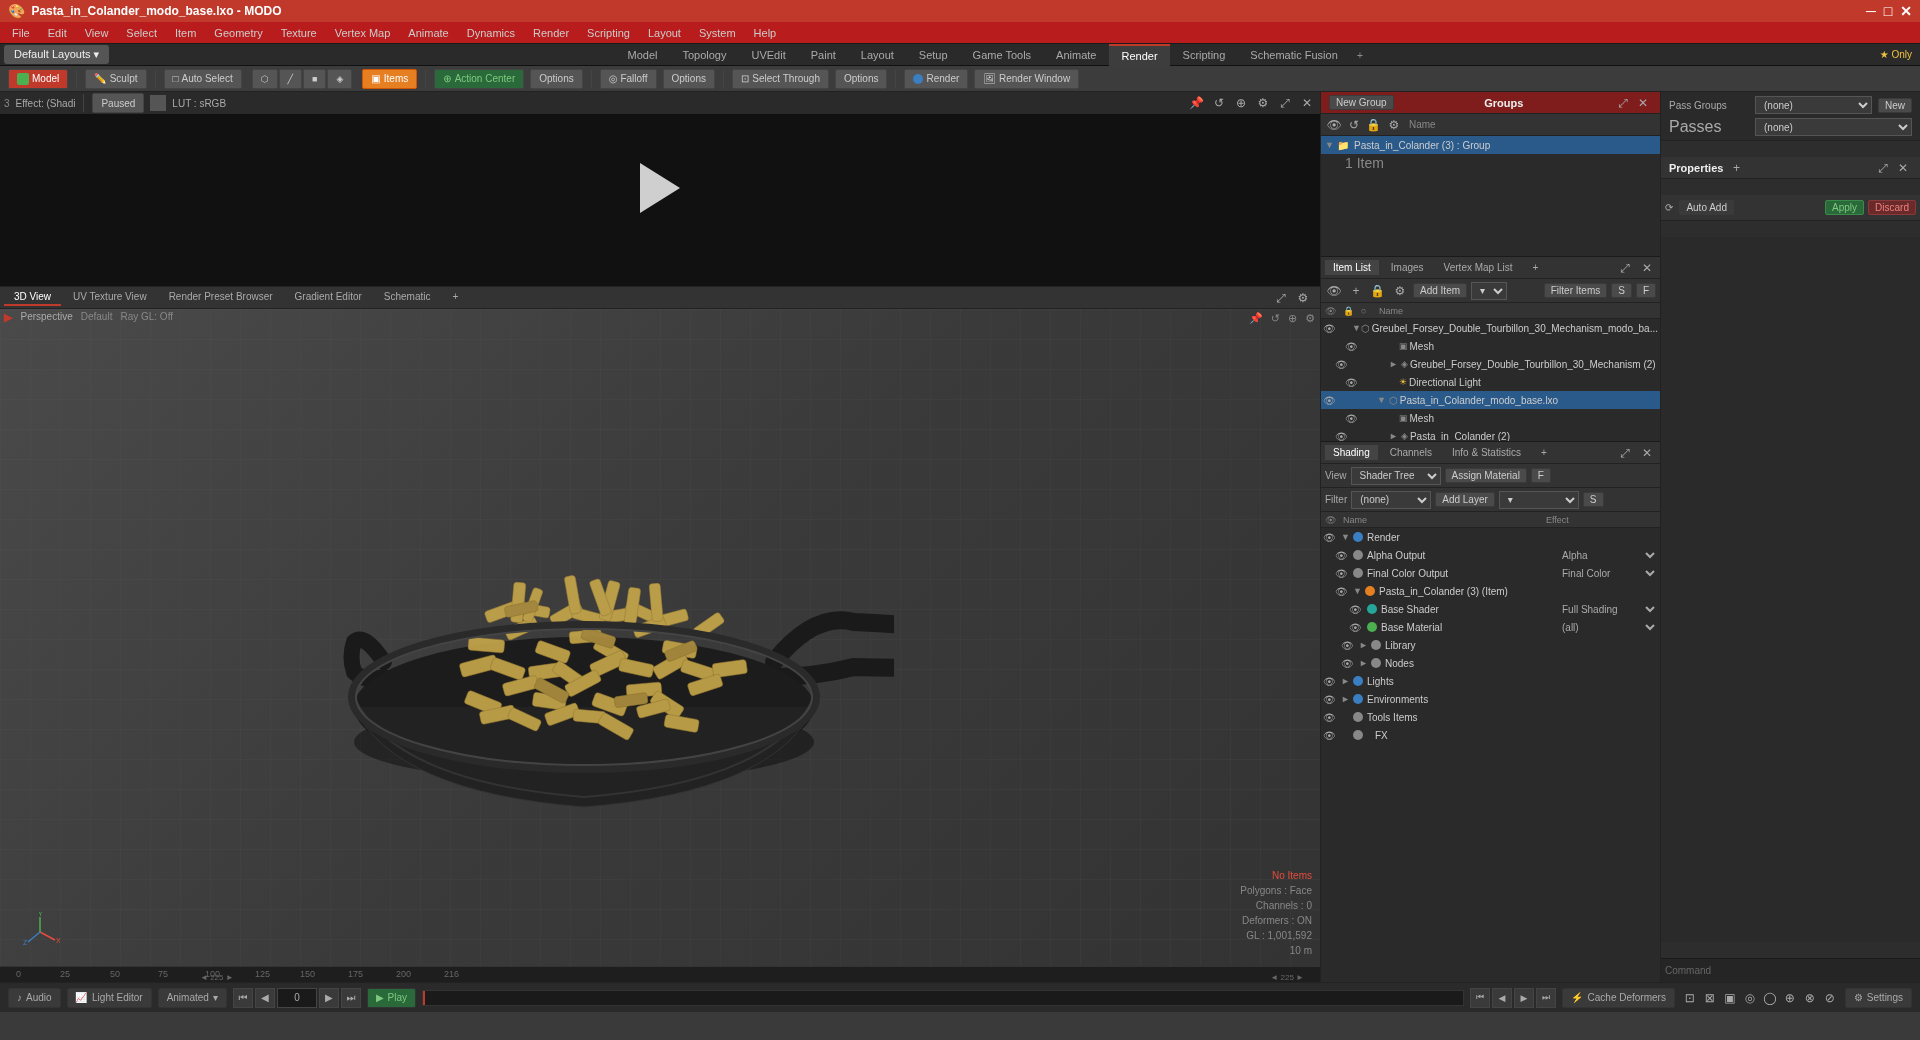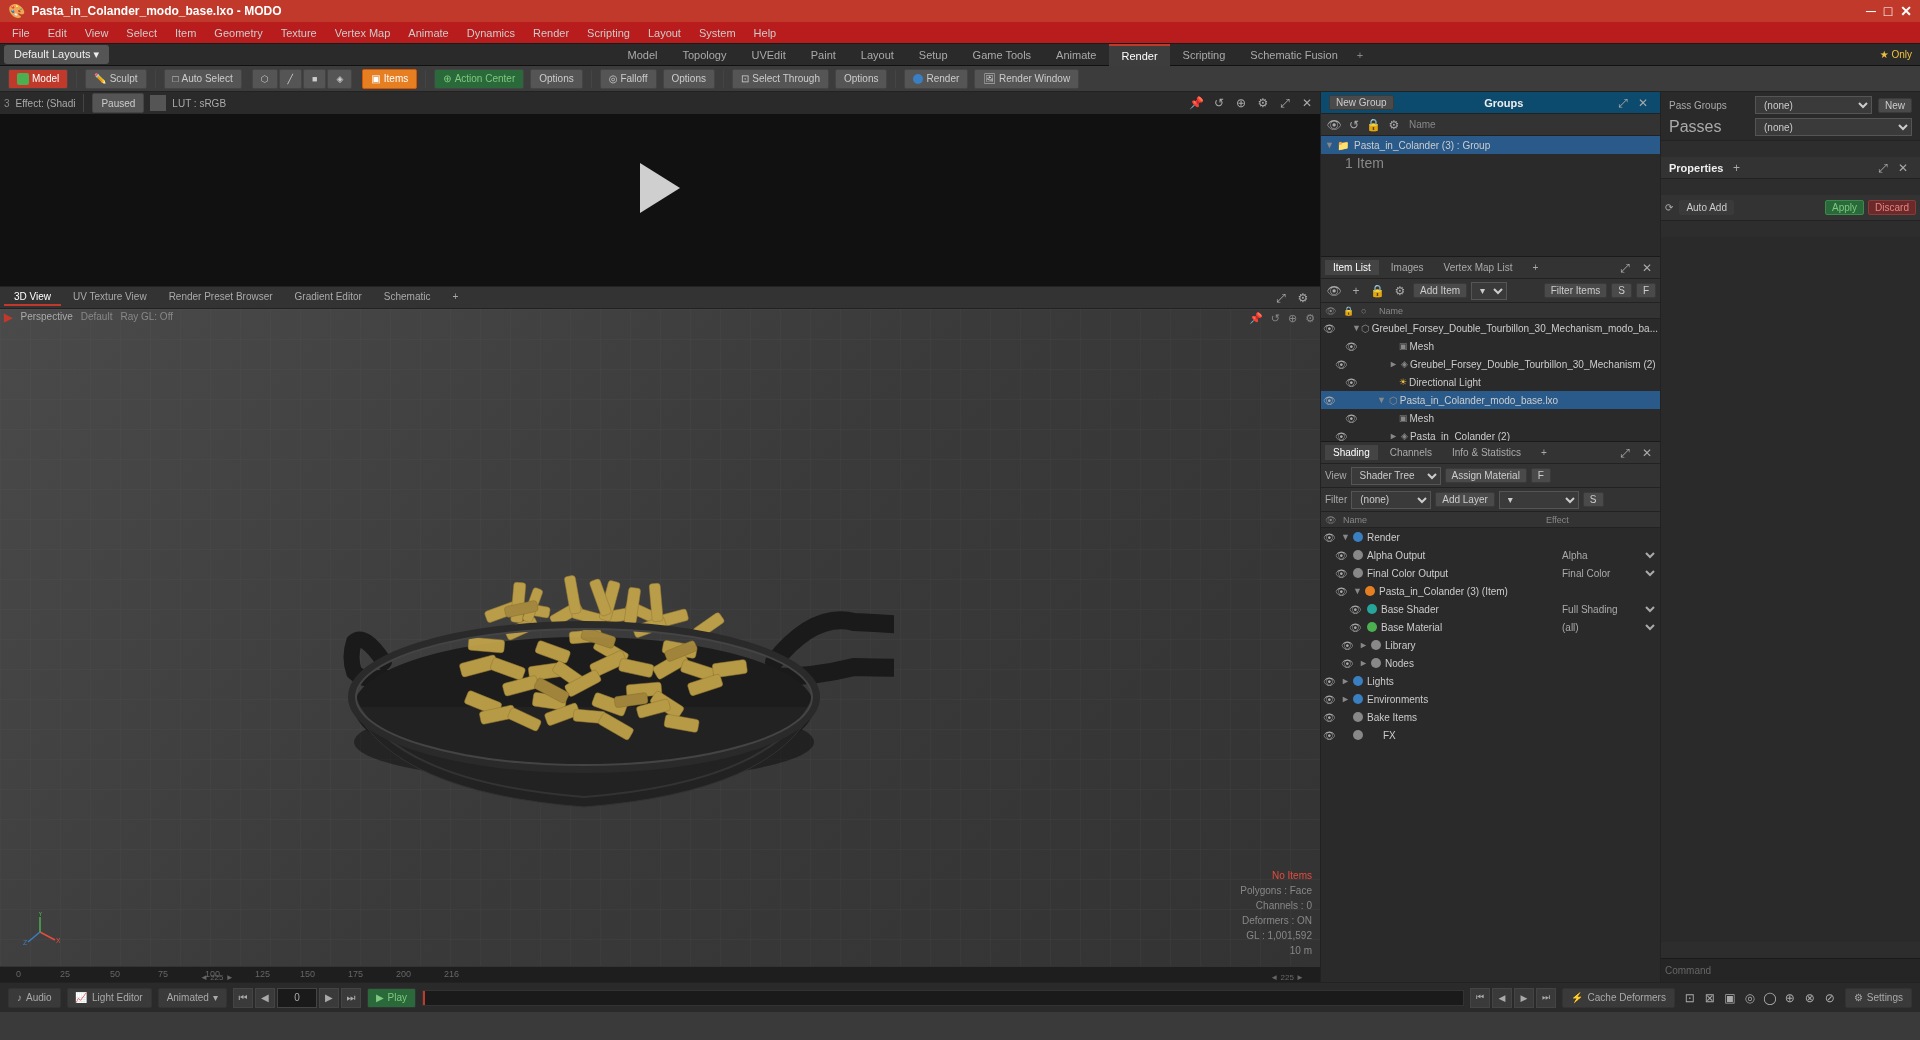--- a/index.html
+++ b/index.html
@@ -45,21 +45,21 @@
     #scene-object { position: absolute; top: 50%; left: 45%; transform: translate(-50%, -50%); }
 
     
     #viewport-stats { position: absolute; bottom: 8px; right: 8px; font-size: 10px; color: #888; text-align: right; line-height: 1.5; }
 
     
     #axes-indicator { position: absolute; bottom: 12px; left: 20px; font-size: 10px; color: #888; }
 
     
     #groups-panel { height: 165px; border-bottom: 1px solid #1a1a1a; display: flex; flex-direction: column; }
-    #groups-header { height: 22px; background: #0c4a6e; display: flex; align-items: center; justify-content: space-between; padding: 0 8px; border-bottom: 1px solid #222; }
+    #groups-header { height: 22px; background: #7f1d1d; display: flex; align-items: center; justify-content: space-between; padding: 0 8px; border-bottom: 1px solid #222; }
 
     
     #items-panel { height: 185px; border-bottom: 1px solid #1a1a1a; display: flex; flex-direction: column; }
     #items-header { height: 22px; background: #333; display: flex; align-items: center; padding: 0 4px; gap: 4px; border-bottom: 1px solid #222; }
     .panel-tab { padding: 2px 8px; font-size: 10px; color: #aaa; cursor: pointer; }
     .panel-tab.active { color: #fff; background: #444; }
 
     
     #shader-panel { flex: 1; display: flex; flex-direction: column; min-height: 0; }
     #shader-header { height: 22px; background: #333; display: flex; align-items: center; padding: 0 4px; gap: 4px; border-bottom: 1px solid #222; }
@@ -669,27 +669,27 @@
           <div class="shader-row">
             <span class="shader-col-eye" style="color:#aaa;">👁</span>
             <span class="tree-arrow">►</span>
             <span class="dot dot-render"></span>
             <span class="shader-col-name" style="margin-left:4px;">Environments</span>
           </div>
 
           <div class="shader-row">
             <span class="shader-col-eye" style="color:#aaa;">👁</span>
             <span class="dot dot-gray" style="margin-left:12px;"></span>
-            <span class="shader-col-name" style="margin-left:4px;">Bake Items</span>
+            <span class="shader-col-name" style="margin-left:4px;">Tools Items</span>
           </div>
 
           <div class="shader-row">
             <span class="shader-col-eye" style="color:#aaa;">👁</span>
             <span class="dot dot-gray" style="margin-left:12px;"></span>
-            <span class="shader-col-name" style="margin-left:20px;">FX</span>
+            <span class="shader-col-name" style="margin-left:12px;">FX</span>
           </div>
         </div>
       </div>
 
     </div>
 
     <div id="properties-panel" style="width:260px;background:#2d2d2d;border-left:1px solid #222;display:flex;flex-direction:column;">
 
       <div style="padding:4px 8px;background:#2a2a2a;border-bottom:1px solid #222;">
         <div style="display:flex;align-items:center;gap:6px;margin-bottom:4px;">

